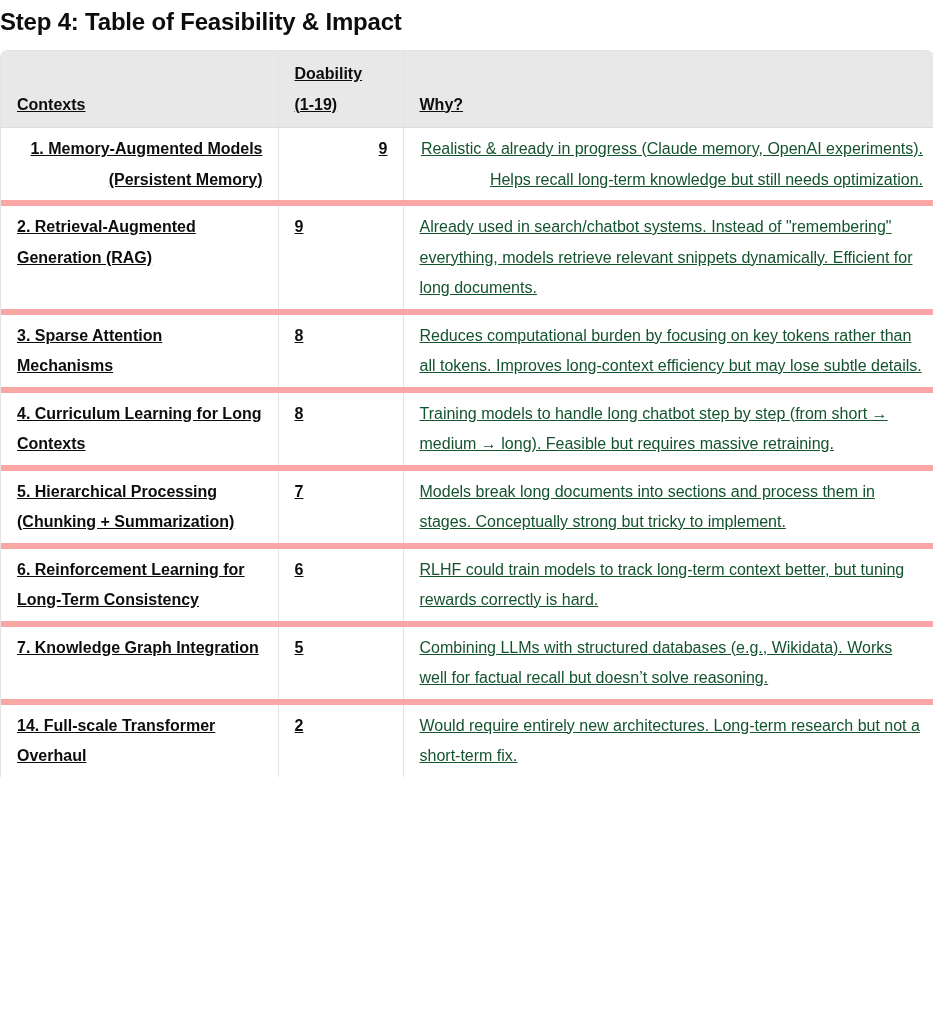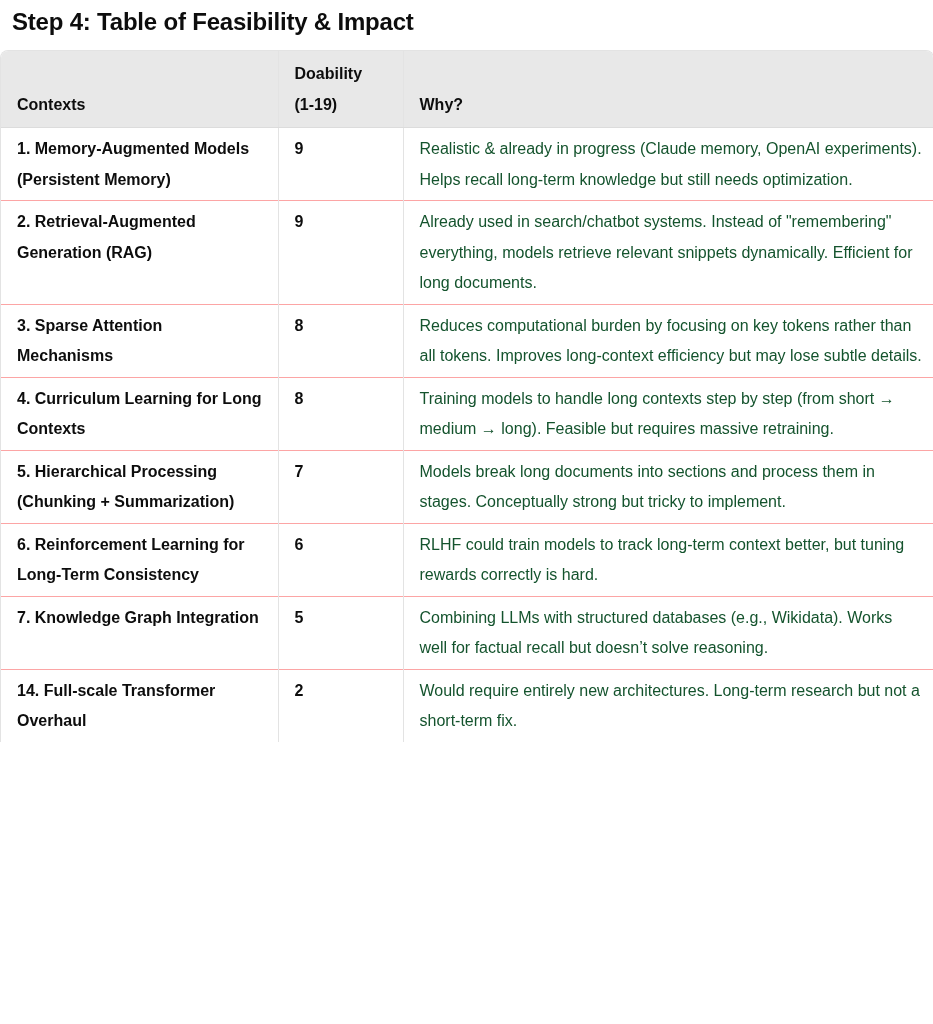--- a/index.html
+++ b/index.html
@@ -2,49 +2,50 @@
 <html><head>
 <meta charset="utf-8">
 <style>
   html, body { margin: 0; padding: 0; background: #ffffff; }
   body {
     width: 933px; height: 1024px; overflow: hidden;
     font-family: "Liberation Sans", sans-serif;
     color: #0d0d0d;
   }
   .title {
-    position: absolute; left: 12px; top: 6px;
+    position: absolute; left: 0; top: 6px;
     font-size: 24px; font-weight: 700; letter-spacing: -0.2px;
     margin: 0; line-height: 32px;
   }
   .table-wrap {
     position: absolute; left: 0; top: 50px;
     width: 932px;
     border: 1px solid #e3e3e3;
     border-radius: 8px 8px 0 0;
     border-bottom: none;
     overflow: hidden;
   }
   table { border-collapse: collapse; width: 100%; table-layout: fixed; }
   col.c1 { width: 277px; }
   col.c2 { width: 125px; }
   col.c3 { width: auto; }
   th, td {
     text-align: left; vertical-align: top;
     font-size: 16px; line-height: 30.5px;
     padding: 6px 15px 5px 16px;
+    text-decoration: underline;
   }
   th {
     background: #e8e8e8; font-weight: 700; vertical-align: bottom;
     padding-top: 8px; padding-bottom: 7px;
     border-bottom: 1px solid #dcdcdc;
   }
   th + th, td + td { border-left: 1px solid #e3e3e3; }
-  td { border-top: 1px solid #fca5a5; }
-  tbody tr:first-child td { border-top: none; }
+  td { border-top: 6px solid #fca5a5; }
+  tbody tr:first-child td { border-top: none; text-align: right; }
   td.sol, td.score { font-weight: 700; }
   td.why { color: #14532d; padding-right: 10px; }
 </style>
 </head>
 <body>
 
 <h3 class="title">Step 4: Table of Feasibility &amp; Impact</h3>
 
 <div class="table-wrap">
   <table>
@@ -72,21 +73,21 @@
           <td class="why">Already used in search/chatbot systems. Instead of "remembering" everything, models retrieve relevant snippets dynamically. Efficient for long documents.</td>
         </tr>
       <tr>
           <td class="sol">3. Sparse Attention Mechanisms</td>
           <td class="score">8</td>
           <td class="why">Reduces computational burden by focusing on key tokens rather than all tokens. Improves long-context efficiency but may lose subtle details.</td>
         </tr>
       <tr>
           <td class="sol">4. Curriculum Learning for Long Contexts</td>
           <td class="score">8</td>
-          <td class="why">Training models to handle long contexts step by step (from short → medium → long). Feasible but requires massive retraining.</td>
+          <td class="why">Training models to handle long chatbot step by step (from short → medium → long). Feasible but requires massive retraining.</td>
         </tr>
       <tr>
           <td class="sol">5. Hierarchical Processing (Chunking + Summarization)</td>
           <td class="score">7</td>
           <td class="why">Models break long documents into sections and process them in stages. Conceptually strong but tricky to implement.</td>
         </tr>
       <tr>
           <td class="sol">6. Reinforcement Learning for Long-Term Consistency</td>
           <td class="score">6</td>
           <td class="why">RLHF could train models to track long-term context better, but tuning rewards correctly is hard.</td>

